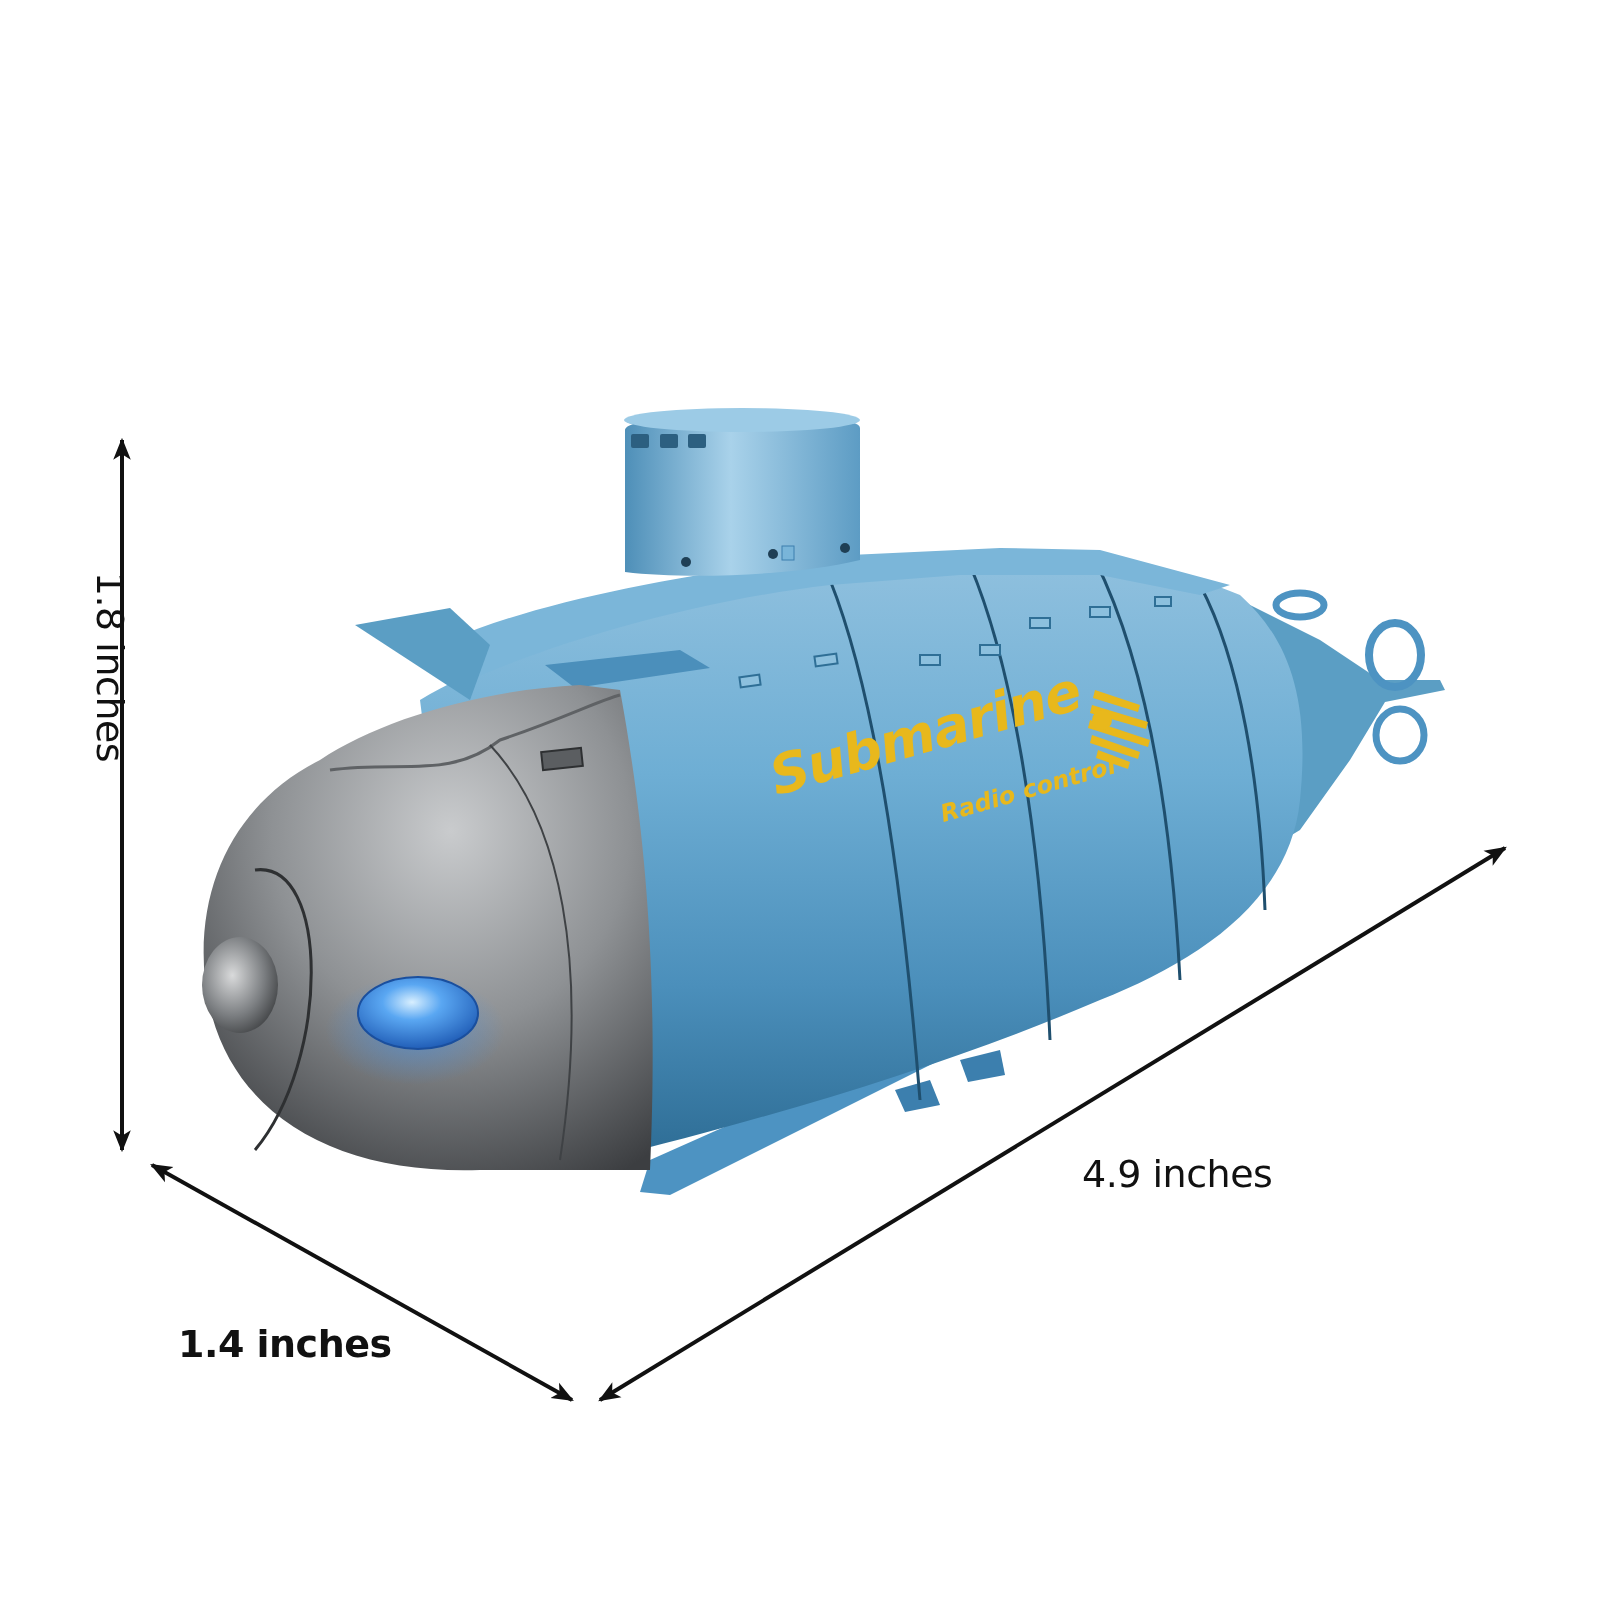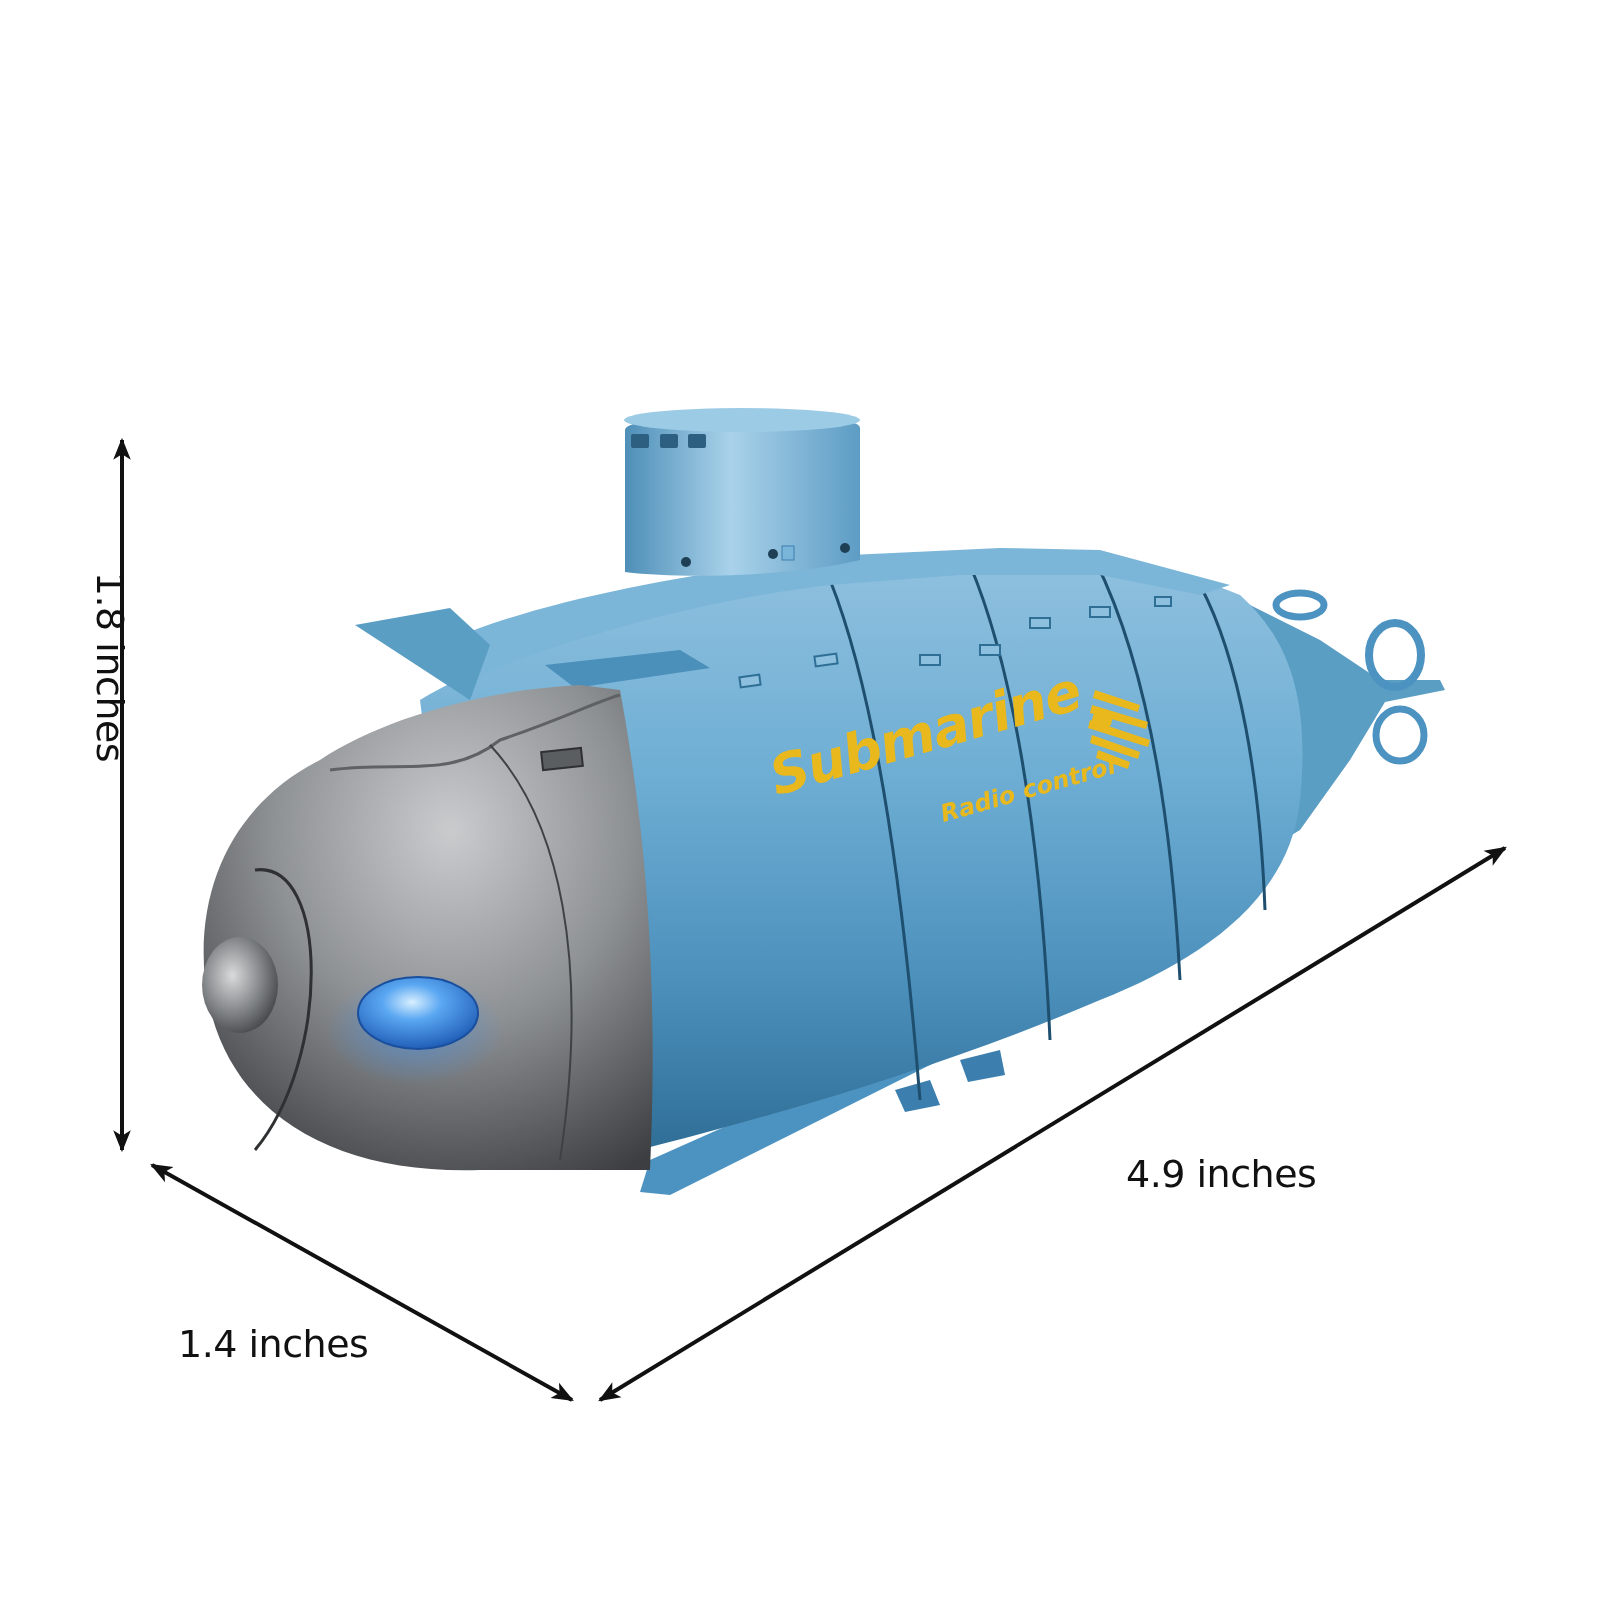--- a/index.html
+++ b/index.html
@@ -1,21 +1,21 @@
 <!DOCTYPE html>
 <html><head>
 <meta charset="utf-8">
 <style>
   html,body{margin:0;padding:0;background:#ffffff;}
   #stage{position:relative;width:1601px;height:1601px;overflow:hidden;background:#ffffff;font-family:"Liberation Sans",sans-serif;}
   svg{position:absolute;left:0;top:0;}
   .dim-label{position:absolute;font-family:"DejaVu Sans",sans-serif;font-size:38px;color:#111111;white-space:nowrap;letter-spacing:-0.5px;}
   #label-height{left:-10px;top:645px;transform-origin:center;transform:rotate(90deg);width:240px;text-align:center;}
-  #label-length{left:1082px;top:1152px;margin-left:44px;}
-  #label-width{left:178px;top:1322px;}
+  #label-length{left:1082px;top:1152px;}
+  #label-width{left:178px;top:1322px;font-weight:bold;}
 </style>
 </head>
 <body>
 
 <div id="stage">
 
   <svg width="1601" height="1601" viewBox="0 0 1601 1601">
     <defs>
       <linearGradient id="hullGrad" x1="0" y1="0" x2="0" y2="1">
         <stop offset="0" stop-color="#8fc0de"></stop>

